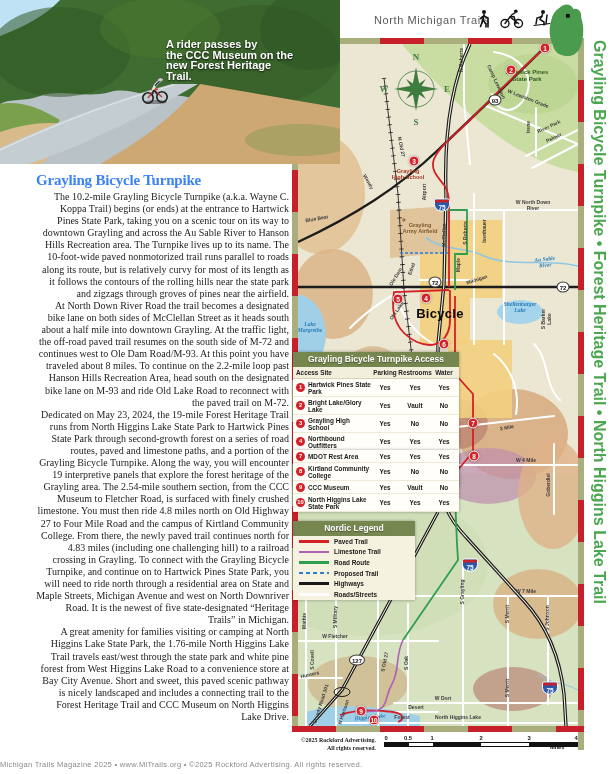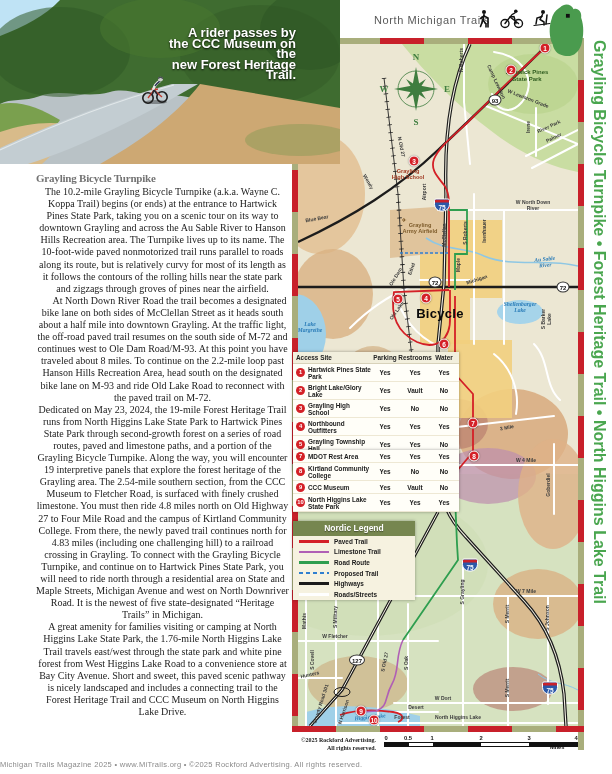--- a/index.html
+++ b/index.html
@@ -1,31 +1,31 @@
 <!DOCTYPE html>
 <html><head>
 <meta charset="utf-8">
 <style>
   *{margin:0;padding:0;box-sizing:border-box}
   html,body{width:612px;height:774px;background:#fff}
   body{font-family:"Liberation Serif",serif;position:relative;overflow:hidden}
 
   
   .articles{position:absolute;left:36px;top:172px;width:253px;z-index:4}
-  .article h2{font-family:"Liberation Serif",serif;font-size:11px;font-weight:bold;color:#737373;
+  .article h2{font-family:"Liberation Serif",serif;font-size:15px;font-weight:bold;color:#3b82f6;
               letter-spacing:-.2px;margin:8px 0 2px}
   .article:first-child h2{margin-top:0}
-  .article p{font-size:10px;line-height:12.1px;color:#1c1c1c;text-align:center}
+  .article p{font-size:10px;line-height:12.1px;color:#1c1c1c;text-align:right}
   .article p + p{text-indent:14px}
 
   
   .photo{position:absolute;left:0;top:0;width:340px;height:164px;z-index:10;overflow:hidden}
   .photo svg{display:block}
-  .photo-caption{position:absolute;top:28px;right:44px;width:130px;text-align:right;
-    font-family:"Liberation Sans",sans-serif;font-size:13px;font-weight:bold;color:#fff;
+  .photo-caption{position:absolute;top:39px;right:44px;width:130px;
+    font-family:"Liberation Sans",sans-serif;font-size:11px;font-weight:bold;color:#fff;
     line-height:10.5px;white-space:pre-line;text-shadow:0 1px 2px rgba(0,0,0,.85)}
 
   
   .map-wrap{position:absolute;left:292px;top:0;width:292px;height:752px;background:#fff}
   .map-header-title{position:absolute;left:82px;top:14px;font-family:"Liberation Sans",sans-serif;
     font-size:11px;color:#5a5a5a;letter-spacing:.6px;z-index:2}
   .map-header-icons{position:absolute;left:184px;top:9px;display:flex;gap:8px;z-index:2}
   .map-header-icons svg{display:block}
   .michigan{position:absolute;left:254px;top:2px;z-index:8}
 
@@ -370,20 +370,21 @@
         <span class="map-marker" style="left: 100px; top: 255px;">5</span>
         <span class="map-marker" style="left: 146px; top: 300px;">6</span>
         <span class="map-marker" style="left: 175px; top: 379px;">7</span>
         <span class="map-marker" style="left: 176px; top: 412px;">8</span>
         <span class="map-marker" style="left: 63px; top: 667px;">9</span>
         <span class="map-marker" style="left: 76px; top: 676px;">10</span>
       </div>
   </div>
 
   <div class="access-table" style="top:352px">
+    <div class="t-title">Grayling Bicycle Turnpike Access</div>
     <div class="t-head">
       <span class="col-site">Access Site</span>
       <span class="colP">Parking</span>
       <span class="colR">Restrooms</span>
       <span class="colW">Water</span>
     </div>
     <div>
 
     <div class="t-row">
           <span class="col-site">

